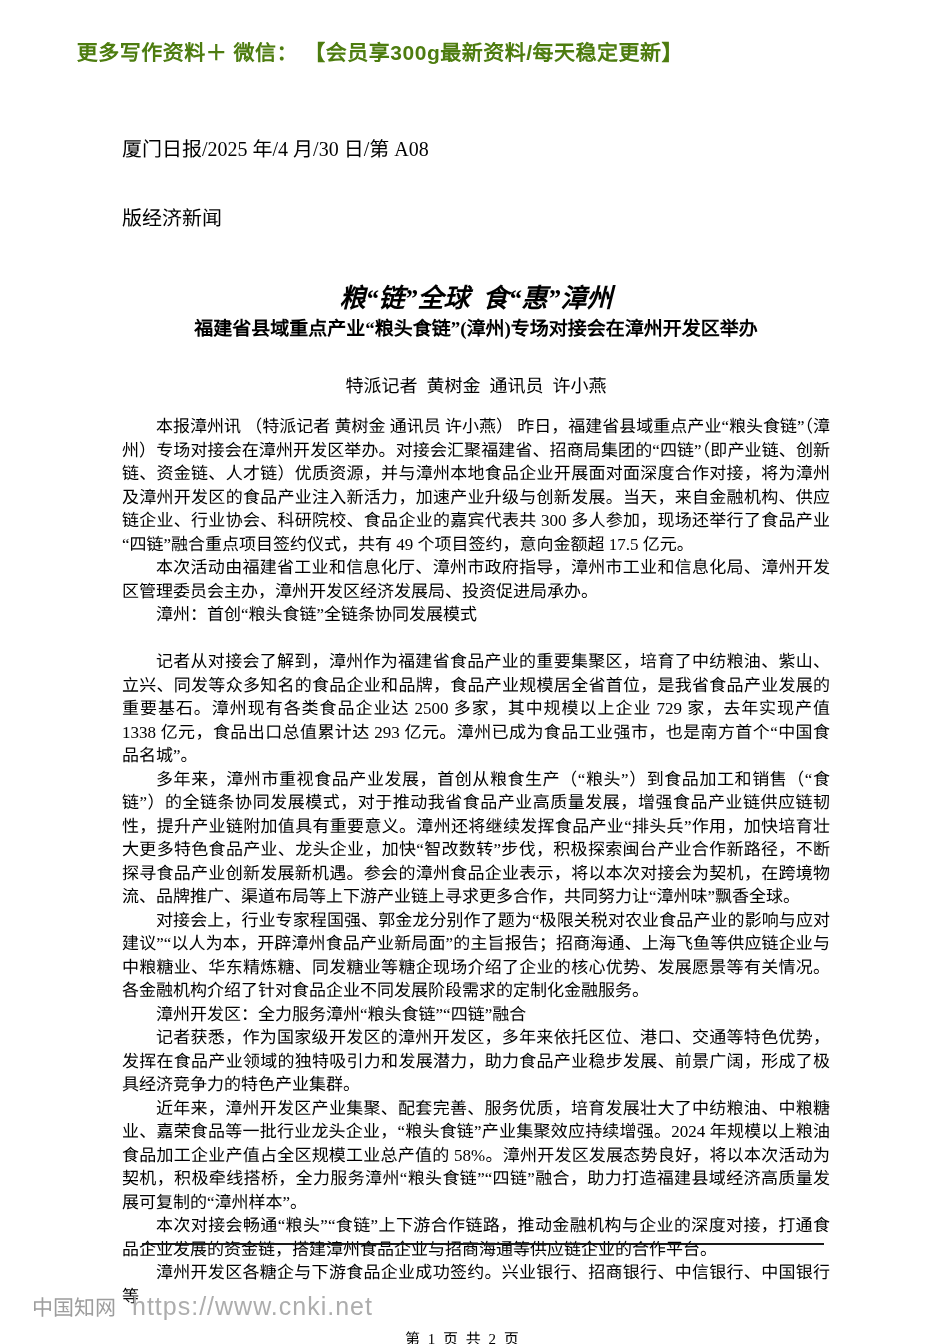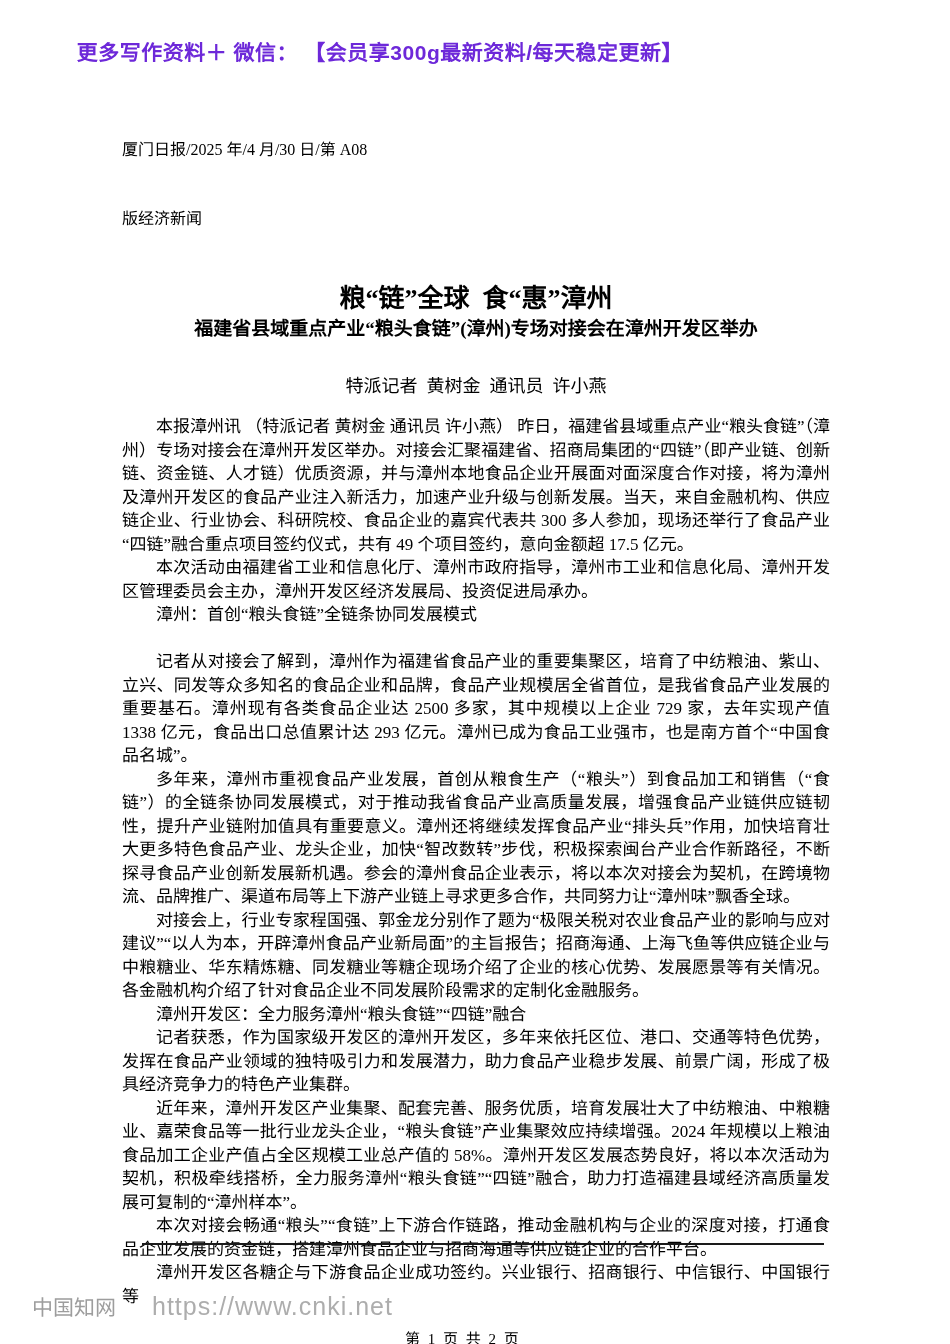--- a/index.html
+++ b/index.html
@@ -21,28 +21,29 @@
     font-size: 21px;
     letter-spacing: 0.5px;
     white-space: pre;
   }
   .page {
     position: absolute;
     left: 122px;
     top: 92px;
     width: 708px;
   }
-  .src { font-size: 16px; line-height: 23px; white-space: pre; }
+  .src { font-size: 20px; line-height: 23px; white-space: pre; }
   .title {
     margin: 6px 0 0 0;
     text-align: center;
     font-size: 26px;
     line-height: 33px;
     font-weight: 700;
     white-space: pre;
+    font-style: italic;
   }
   .subtitle {
     margin: 0;
     text-align: center;
     font-size: 19px;
     line-height: 27px;
     font-weight: 700;
     white-space: pre;
   }
   .byline {
@@ -76,40 +77,40 @@
     width: 682px;
     height: 2px;
     background: #1a1a1a;
   }
   .watermark {
     position: absolute;
     left: 32px;
     top: 1291px;
     display: flex;
     align-items: flex-end;
-    gap: 36px;
+    gap: 16px;
   }
   .wm-site {
     color: #9d9d9d;
     font-size: 21px;
     font-weight: 500;
   }
   .wm-url {
     color: #adadad;
     font-size: 25px;
     text-decoration: none;
     font-family: "Liberation Sans", "DejaVu Sans", sans-serif;
     letter-spacing: 1px;
     cursor: pointer;
   }
 </style>
 </head>
 <body>
 
-<div class="banner" style="color: #6d28d9;">
+<div class="banner" style="color: #4d7c0f;">
   <span>更多写作资料＋ 微信： 【会员享300g最新资料/每天稳定更新】</span>
 </div>
 
 <div class="page">
   <div class="src">
     <div>厦门日报/2025 年/4 月/30 日/第 A08</div>
     <div>版经济新闻</div>
   </div>
   <h1 class="title">粮“链”全球  食“惠”漳州</h1>
   <h2 class="subtitle">福建省县域重点产业“粮头食链”(漳州)专场对接会在漳州开发区举办</h2>

